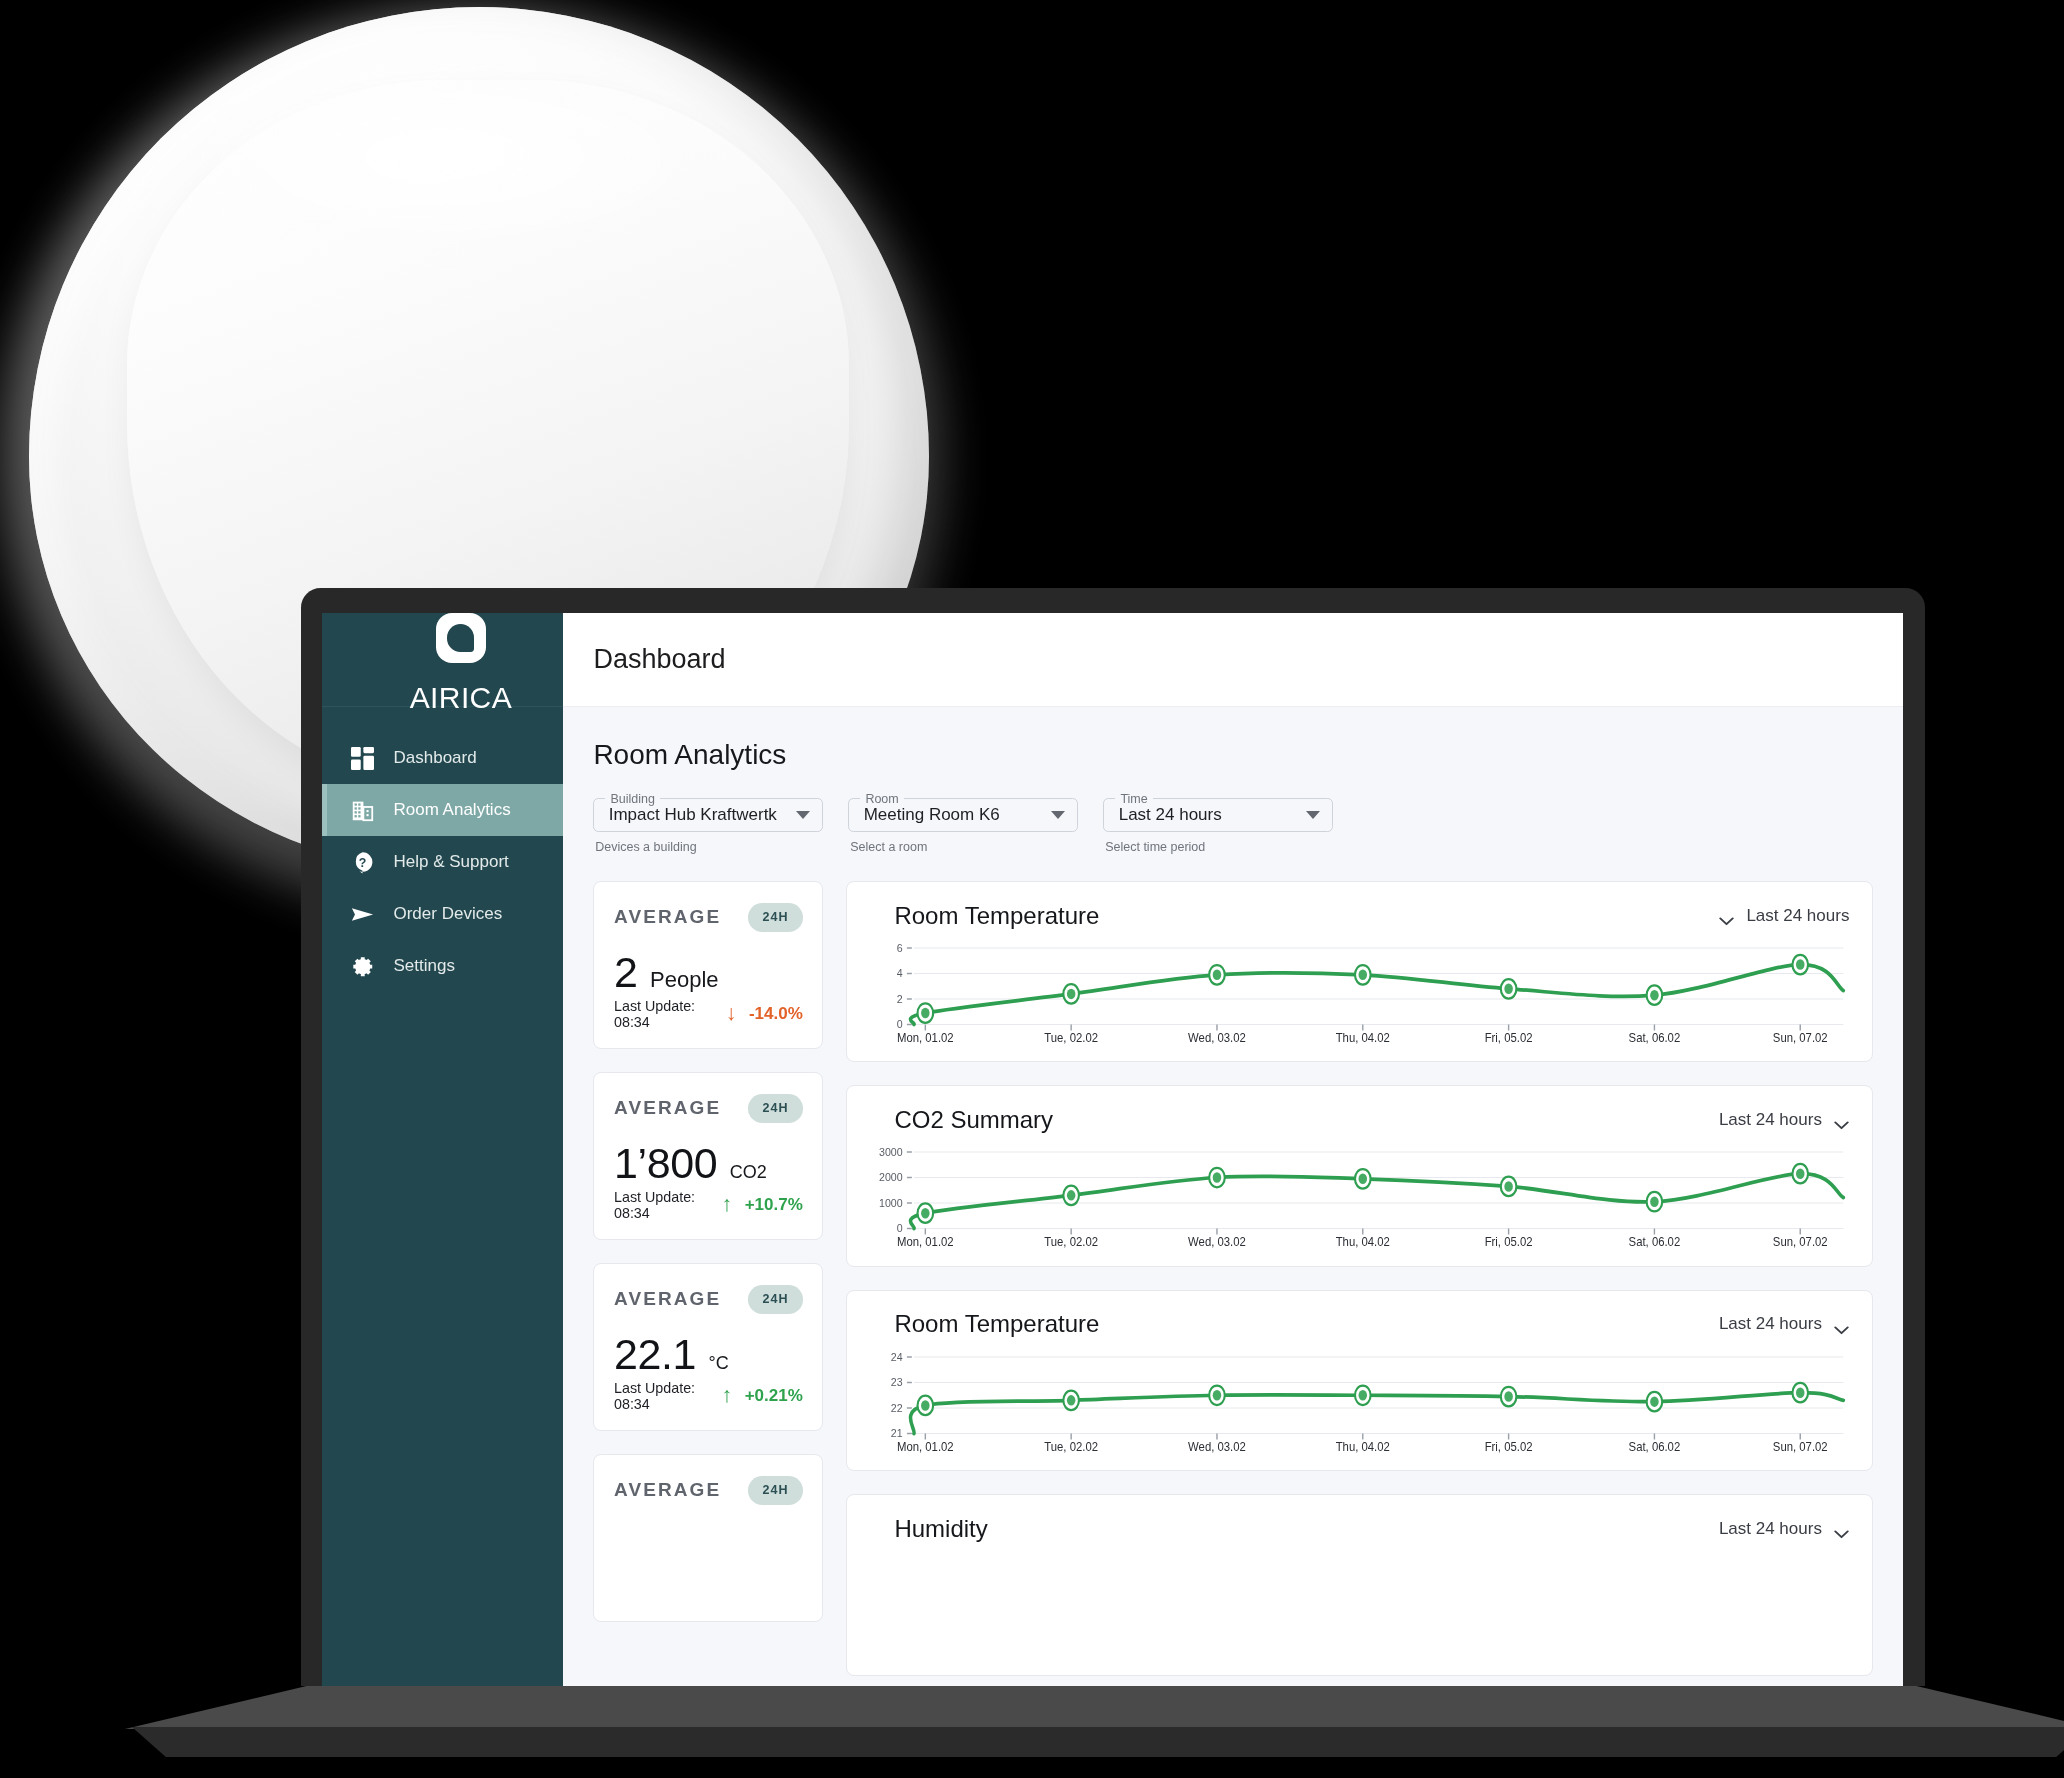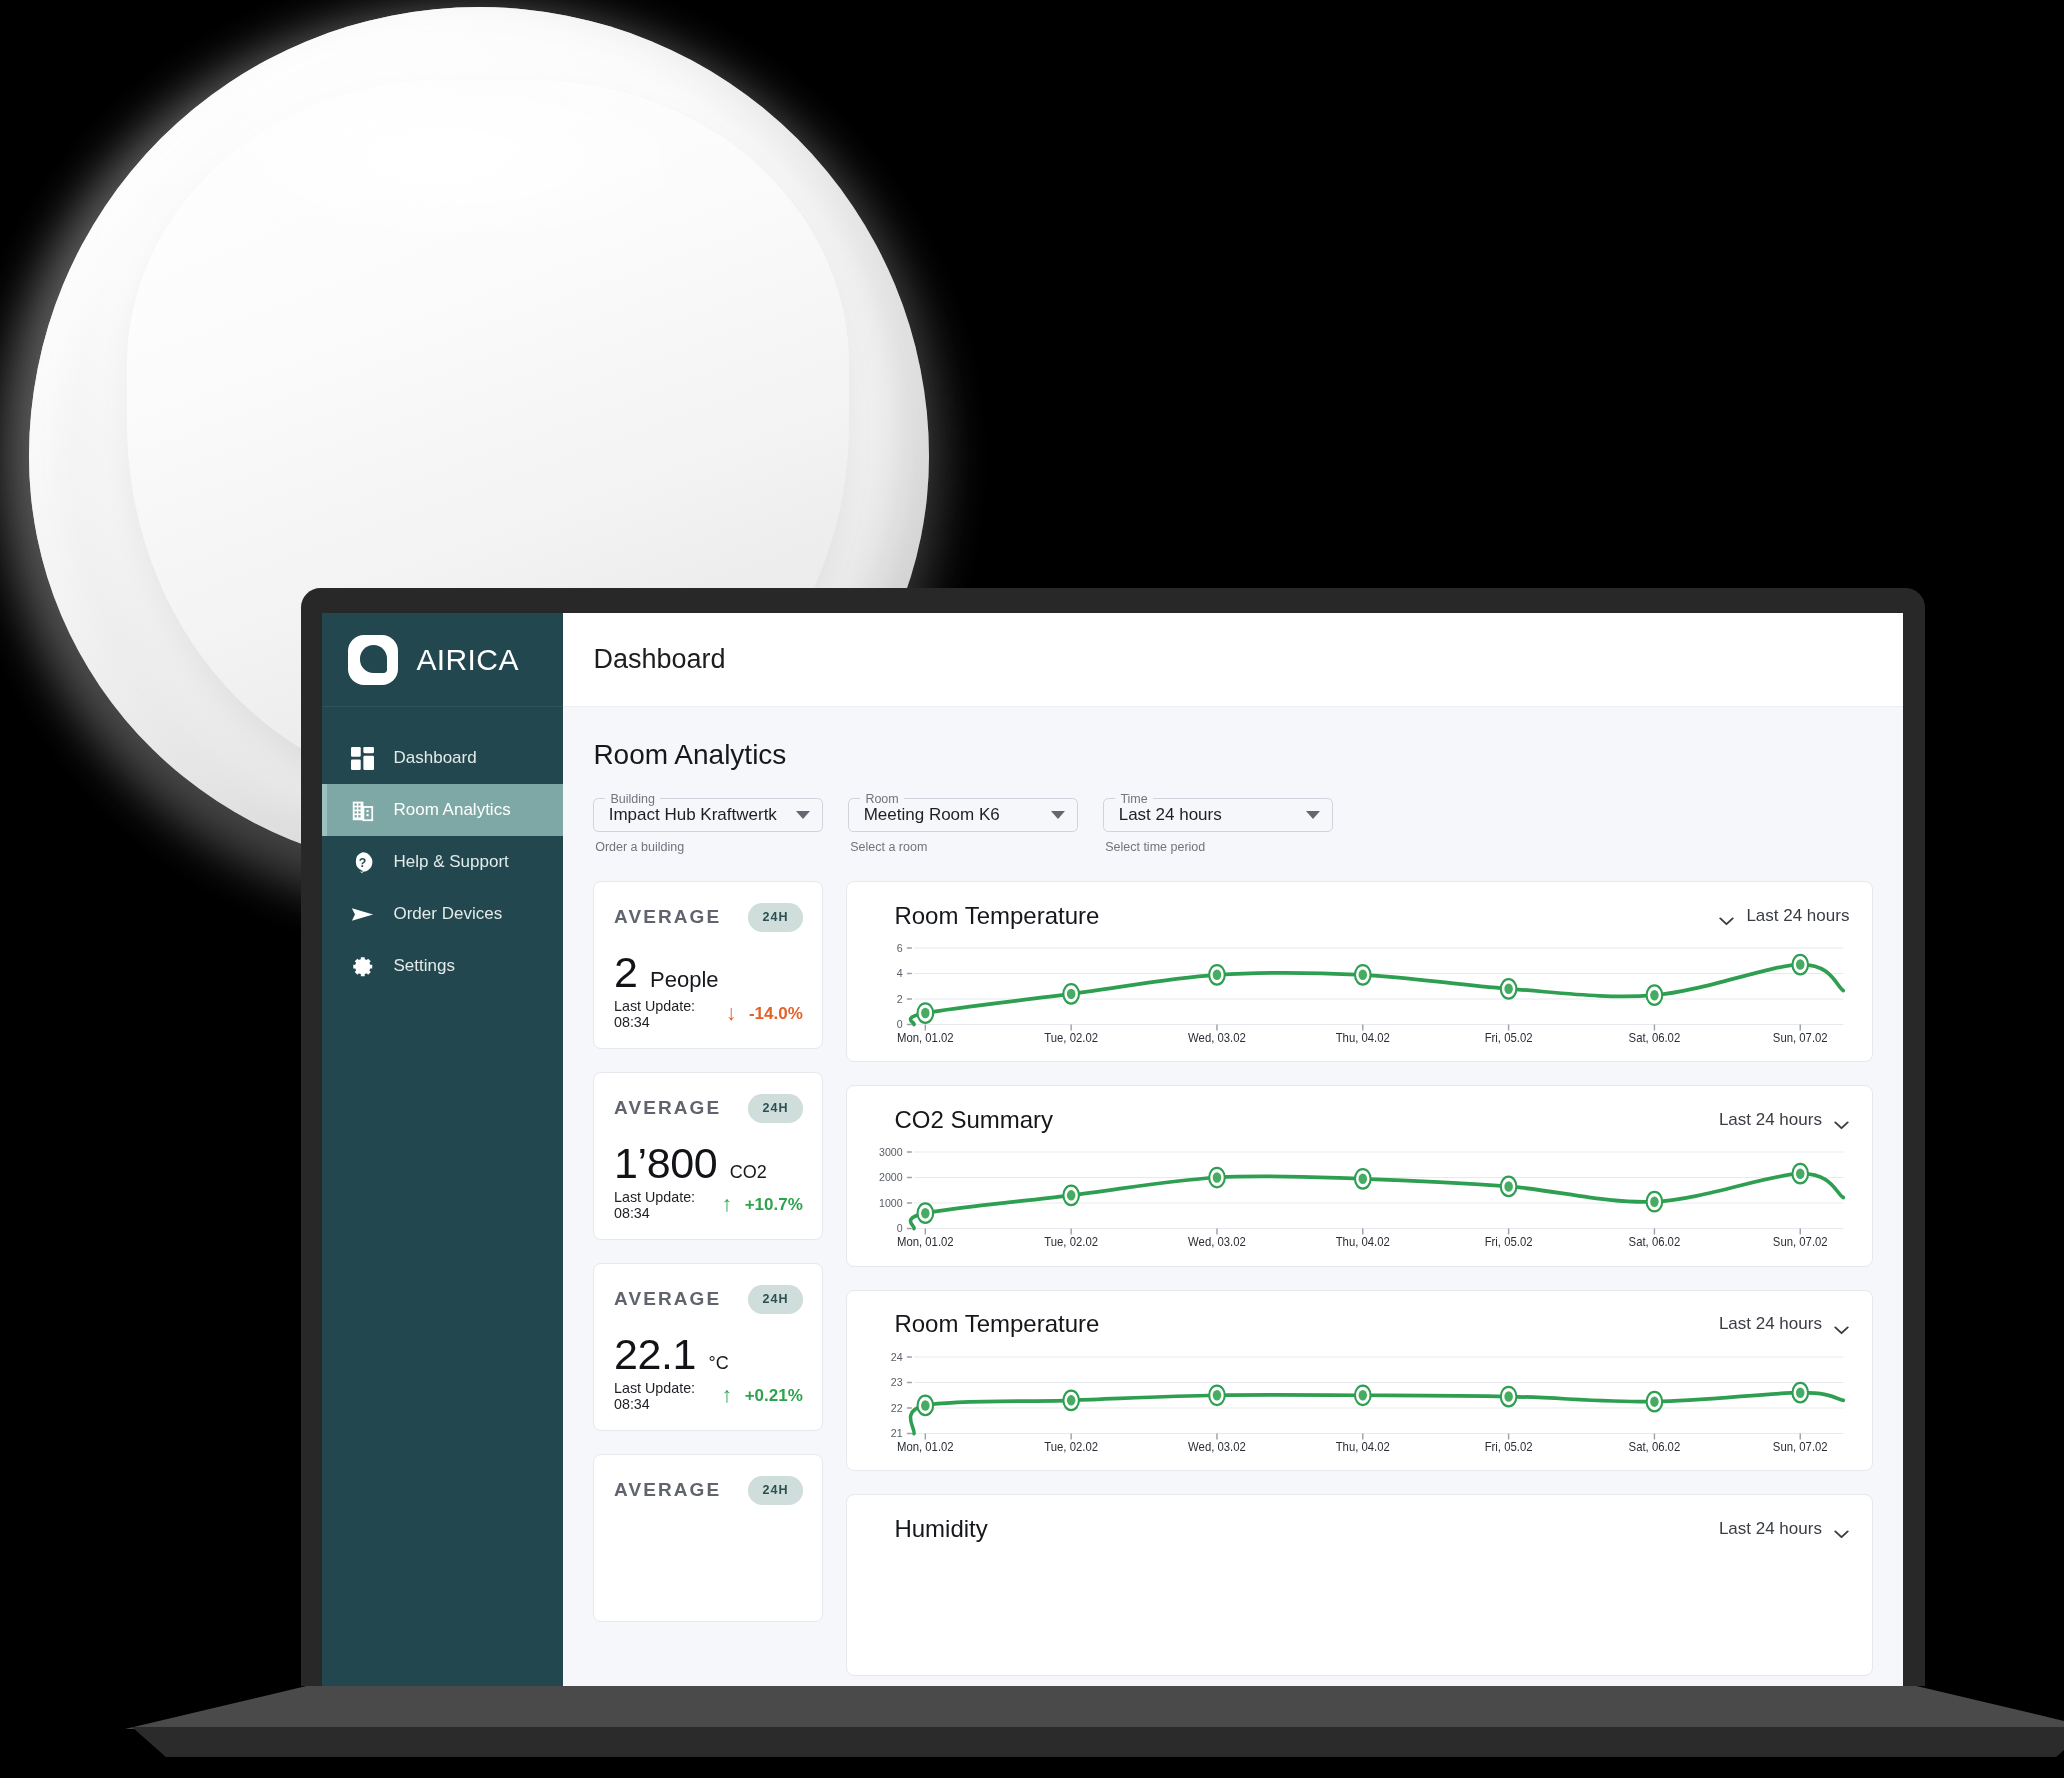--- a/index.html
+++ b/index.html
@@ -69,21 +69,21 @@
     border-radius: 0 0 7.1px 7.1px;
   }
 
   
   #app { position: absolute; inset: 0; display: flex; background: #f6f7fa; }
 
   
   #sidebar { width: 241px; background: #22474e; flex: 0 0 241px; }
   .brand {
     height: 94px; display: flex; align-items: center; gap: 18px;
-    padding-left: 26px; border-bottom: 0.9px solid #2d545b;
+    padding-left: 36px; border-bottom: 0.9px solid #2d545b; flex-direction: column;
   }
   .brand-mark {
     width: 50px; height: 50px; background: #fff; border-radius: 16px;
     position: relative; flex: 0 0 50px;
   }
   .brand-mark::after {
     content: ""; position: absolute; left: 11.6px; top: 10.7px;
     width: 27px; height: 28px; background: #22474e;
     border-radius: 14.3px 14.3px 3.6px 14.3px;
   }
@@ -274,21 +274,21 @@
               <h1 id="sec-title">Room Analytics</h1>
 
               <div id="filters">
 
                 <div class="field">
                   <div class="sel">
                     <span class="sel-legend">Building</span>
                     <span class="sel-val">Impact Hub Kraftwertk</span>
                     <span class="caret"></span>
                   </div>
-                  <div class="help">Order a building</div>
+                  <div class="help">Devices a building</div>
                 </div>
 
                 <div class="field">
                   <div class="sel">
                     <span class="sel-legend">Room</span>
                     <span class="sel-val">Meeting Room K6</span>
                     <span class="caret"></span>
                   </div>
                   <div class="help">Select a room</div>
                 </div>

